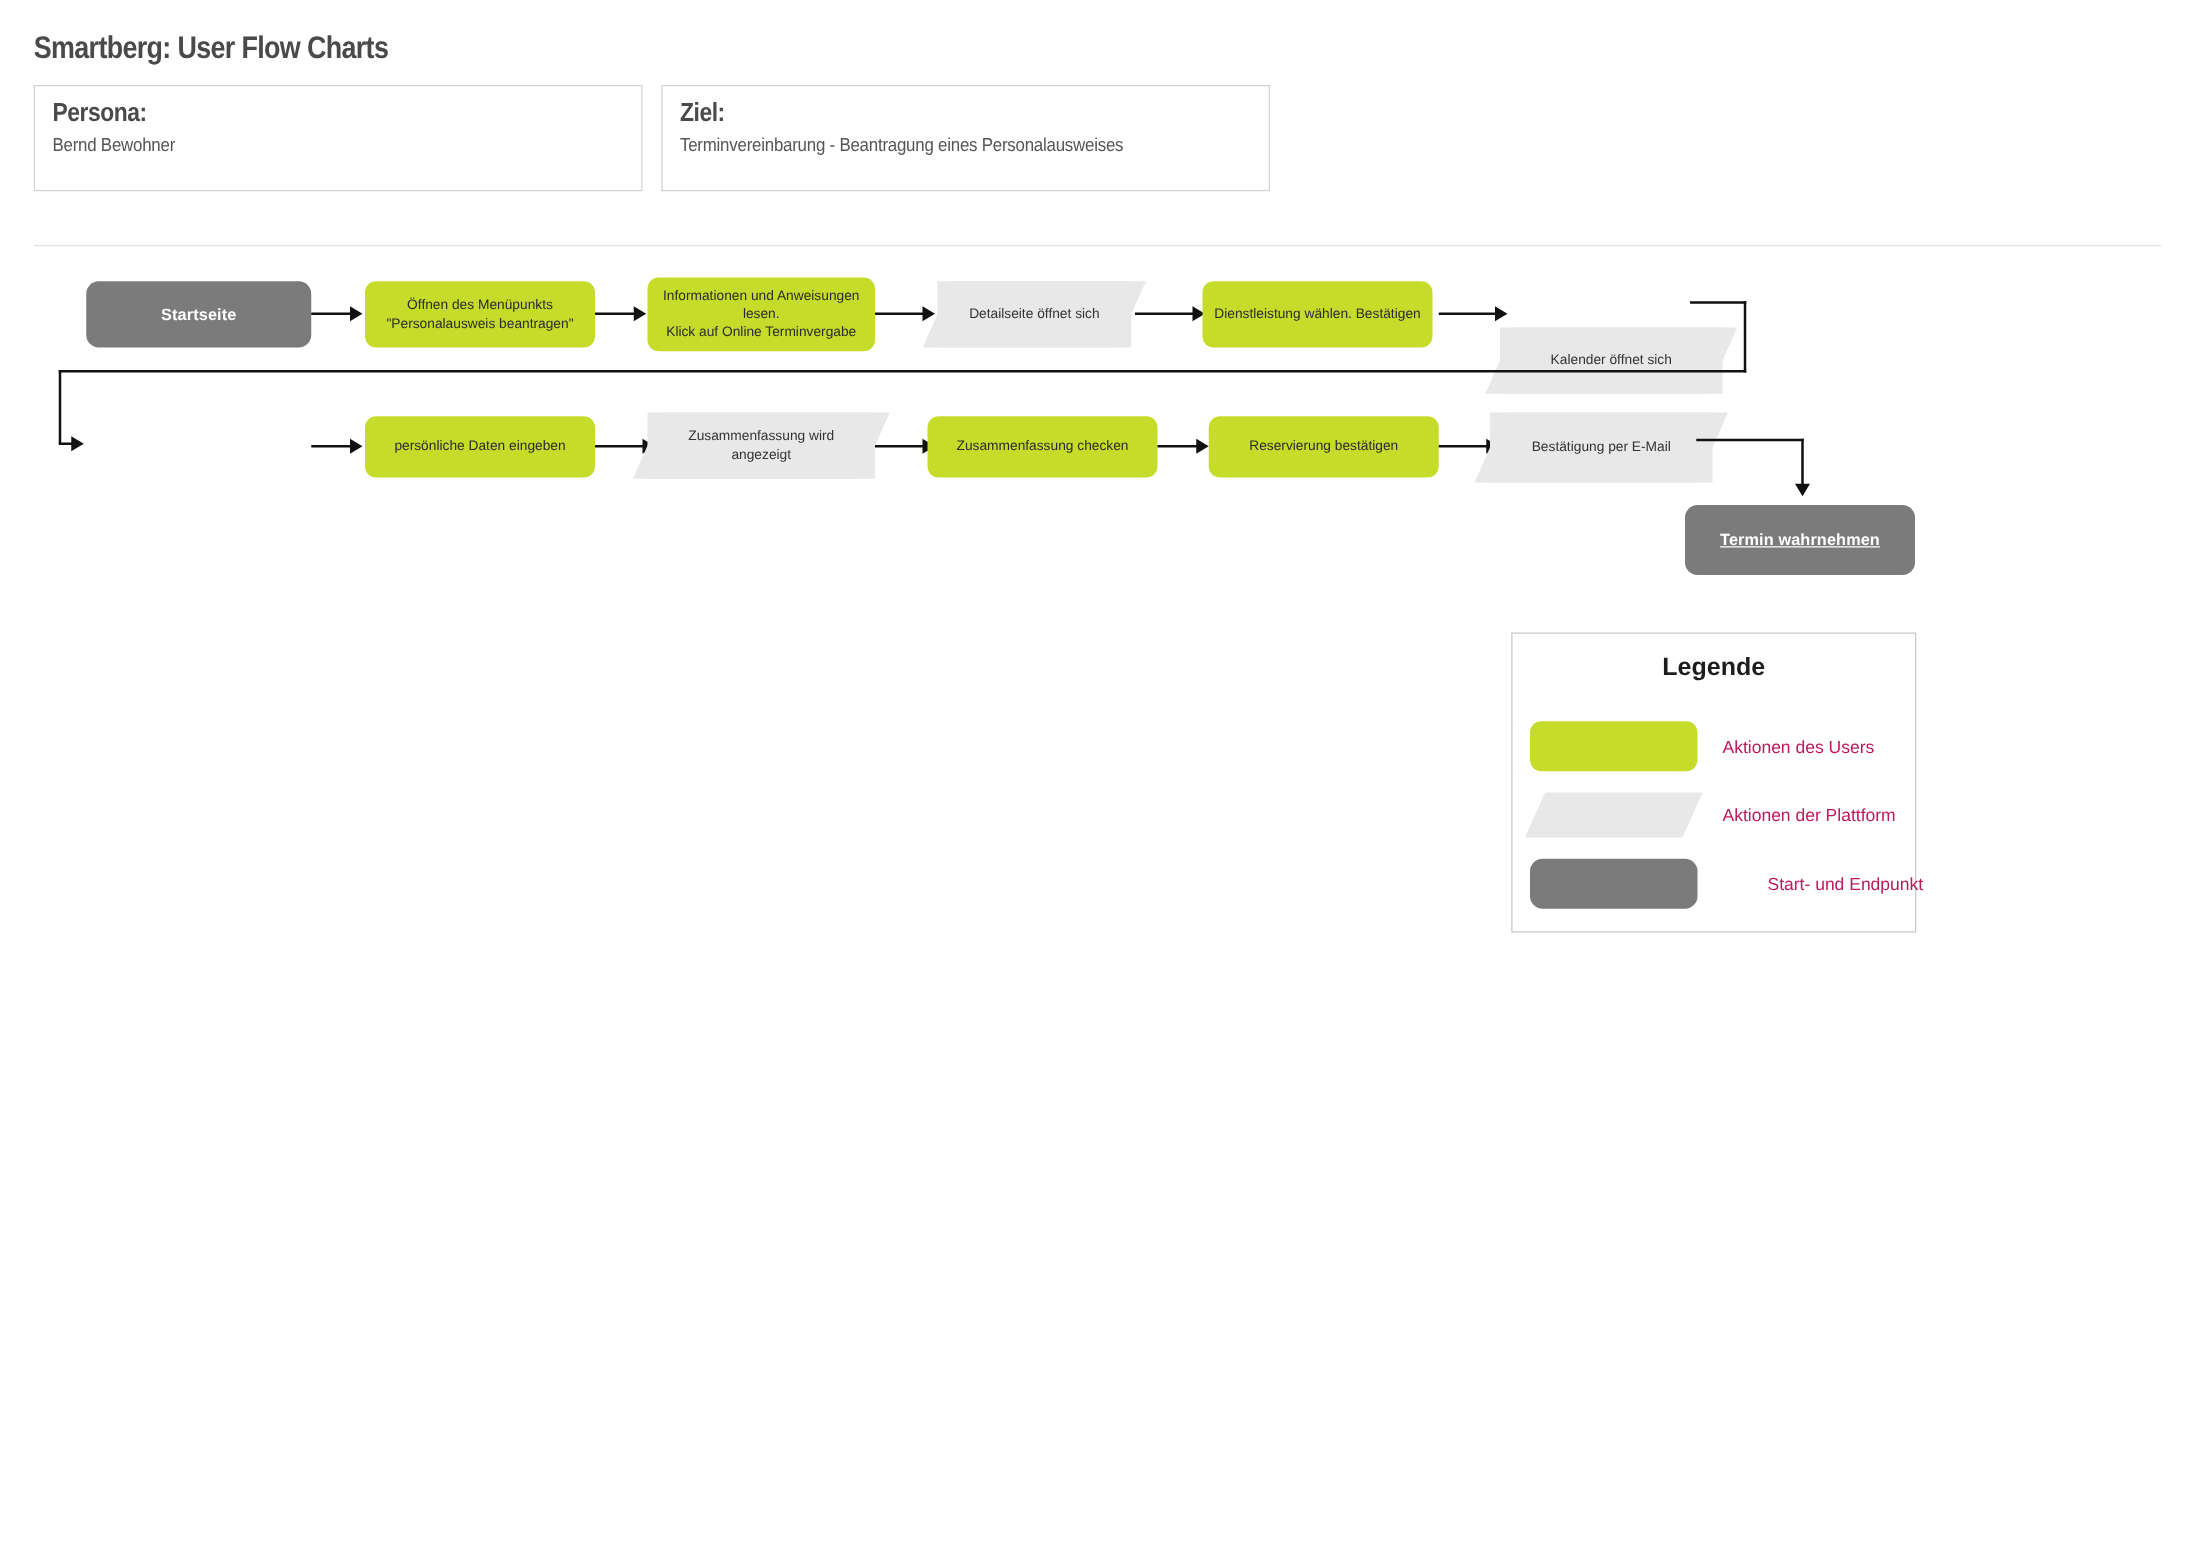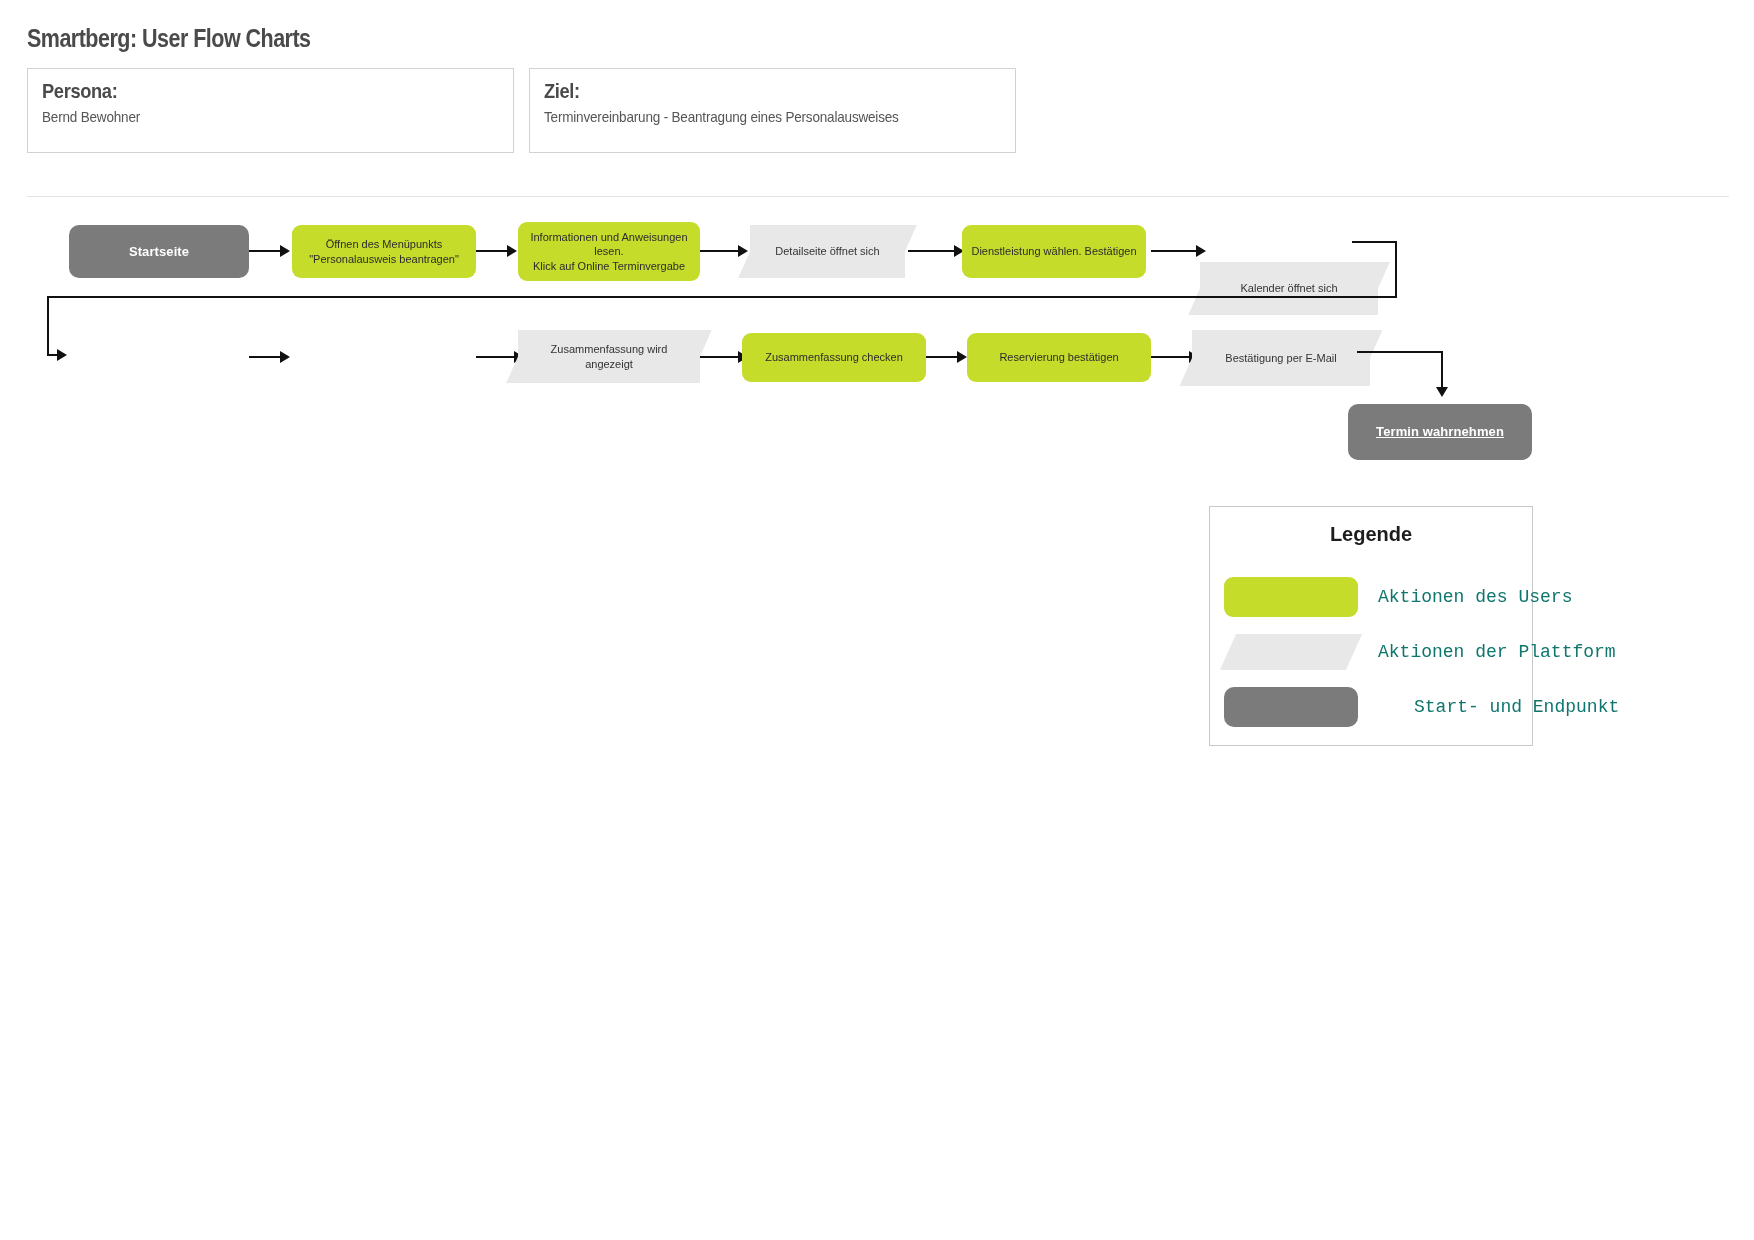--- a/index.html
+++ b/index.html
@@ -170,23 +170,23 @@
     background: #e8e8e8;
     transform: skewX(-24deg);
   }
   .sw-terminal {
     position: absolute; left: 0; top: 0;
     width: 134px; height: 40px;
     background: #7b7b7b; border-radius: 10px;
   }
   .legend-label {
     margin-left: 20px;
-    font-family: Liberation Mono, monospace;
-    font-size: 18px;
-    color: #0f766e;
+    font-family: Liberation Sans, sans-serif;
+    font-size: 14px;
+    color: #be185d;
     white-space: nowrap;
   }
 </style>
 </head>
 <body>
 
 <div id="page">
 
   <div class="page-title">Smartberg: User Flow Charts</div>
 
@@ -247,20 +247,23 @@
   <div class="v-line" style="left:1395px; top:241px; height:57px;"></div>
   <div class="h-line" style="left:47px; top:296px; width:1350px;"></div>
   <div class="v-line" style="left:47px; top:296px; height:59px;"></div>
   <div class="h-line" style="left:47px; top:354px; width:12px;"></div>
   <div class="arrow-r" style="left:57px; top:349px;"></div>
 
 
   <div class="h-line" style="left:249px; top:356px; width:33px;"></div>
   <div class="arrow-r" style="left:280px; top:351px;"></div>
 
+  <div class="node user" style="left:292px; top:333px; width:184px; height:49px;">
+    <span class="lbl">persönliche Daten eingeben</span>
+  </div>
 
   <div class="h-line" style="left:476px; top:356px; width:40px;"></div>
   <div class="arrow-r" style="left:514px; top:351px;"></div>
 
   <div class="node platform" style="left:518px; top:330px; width:182px; height:53px;">
     <span class="skewbg"></span>
     <span class="lbl">Zusammenfassung wird angezeigt</span>
   </div>
 
   <div class="h-line" style="left:700px; top:356px; width:40px;"></div>

